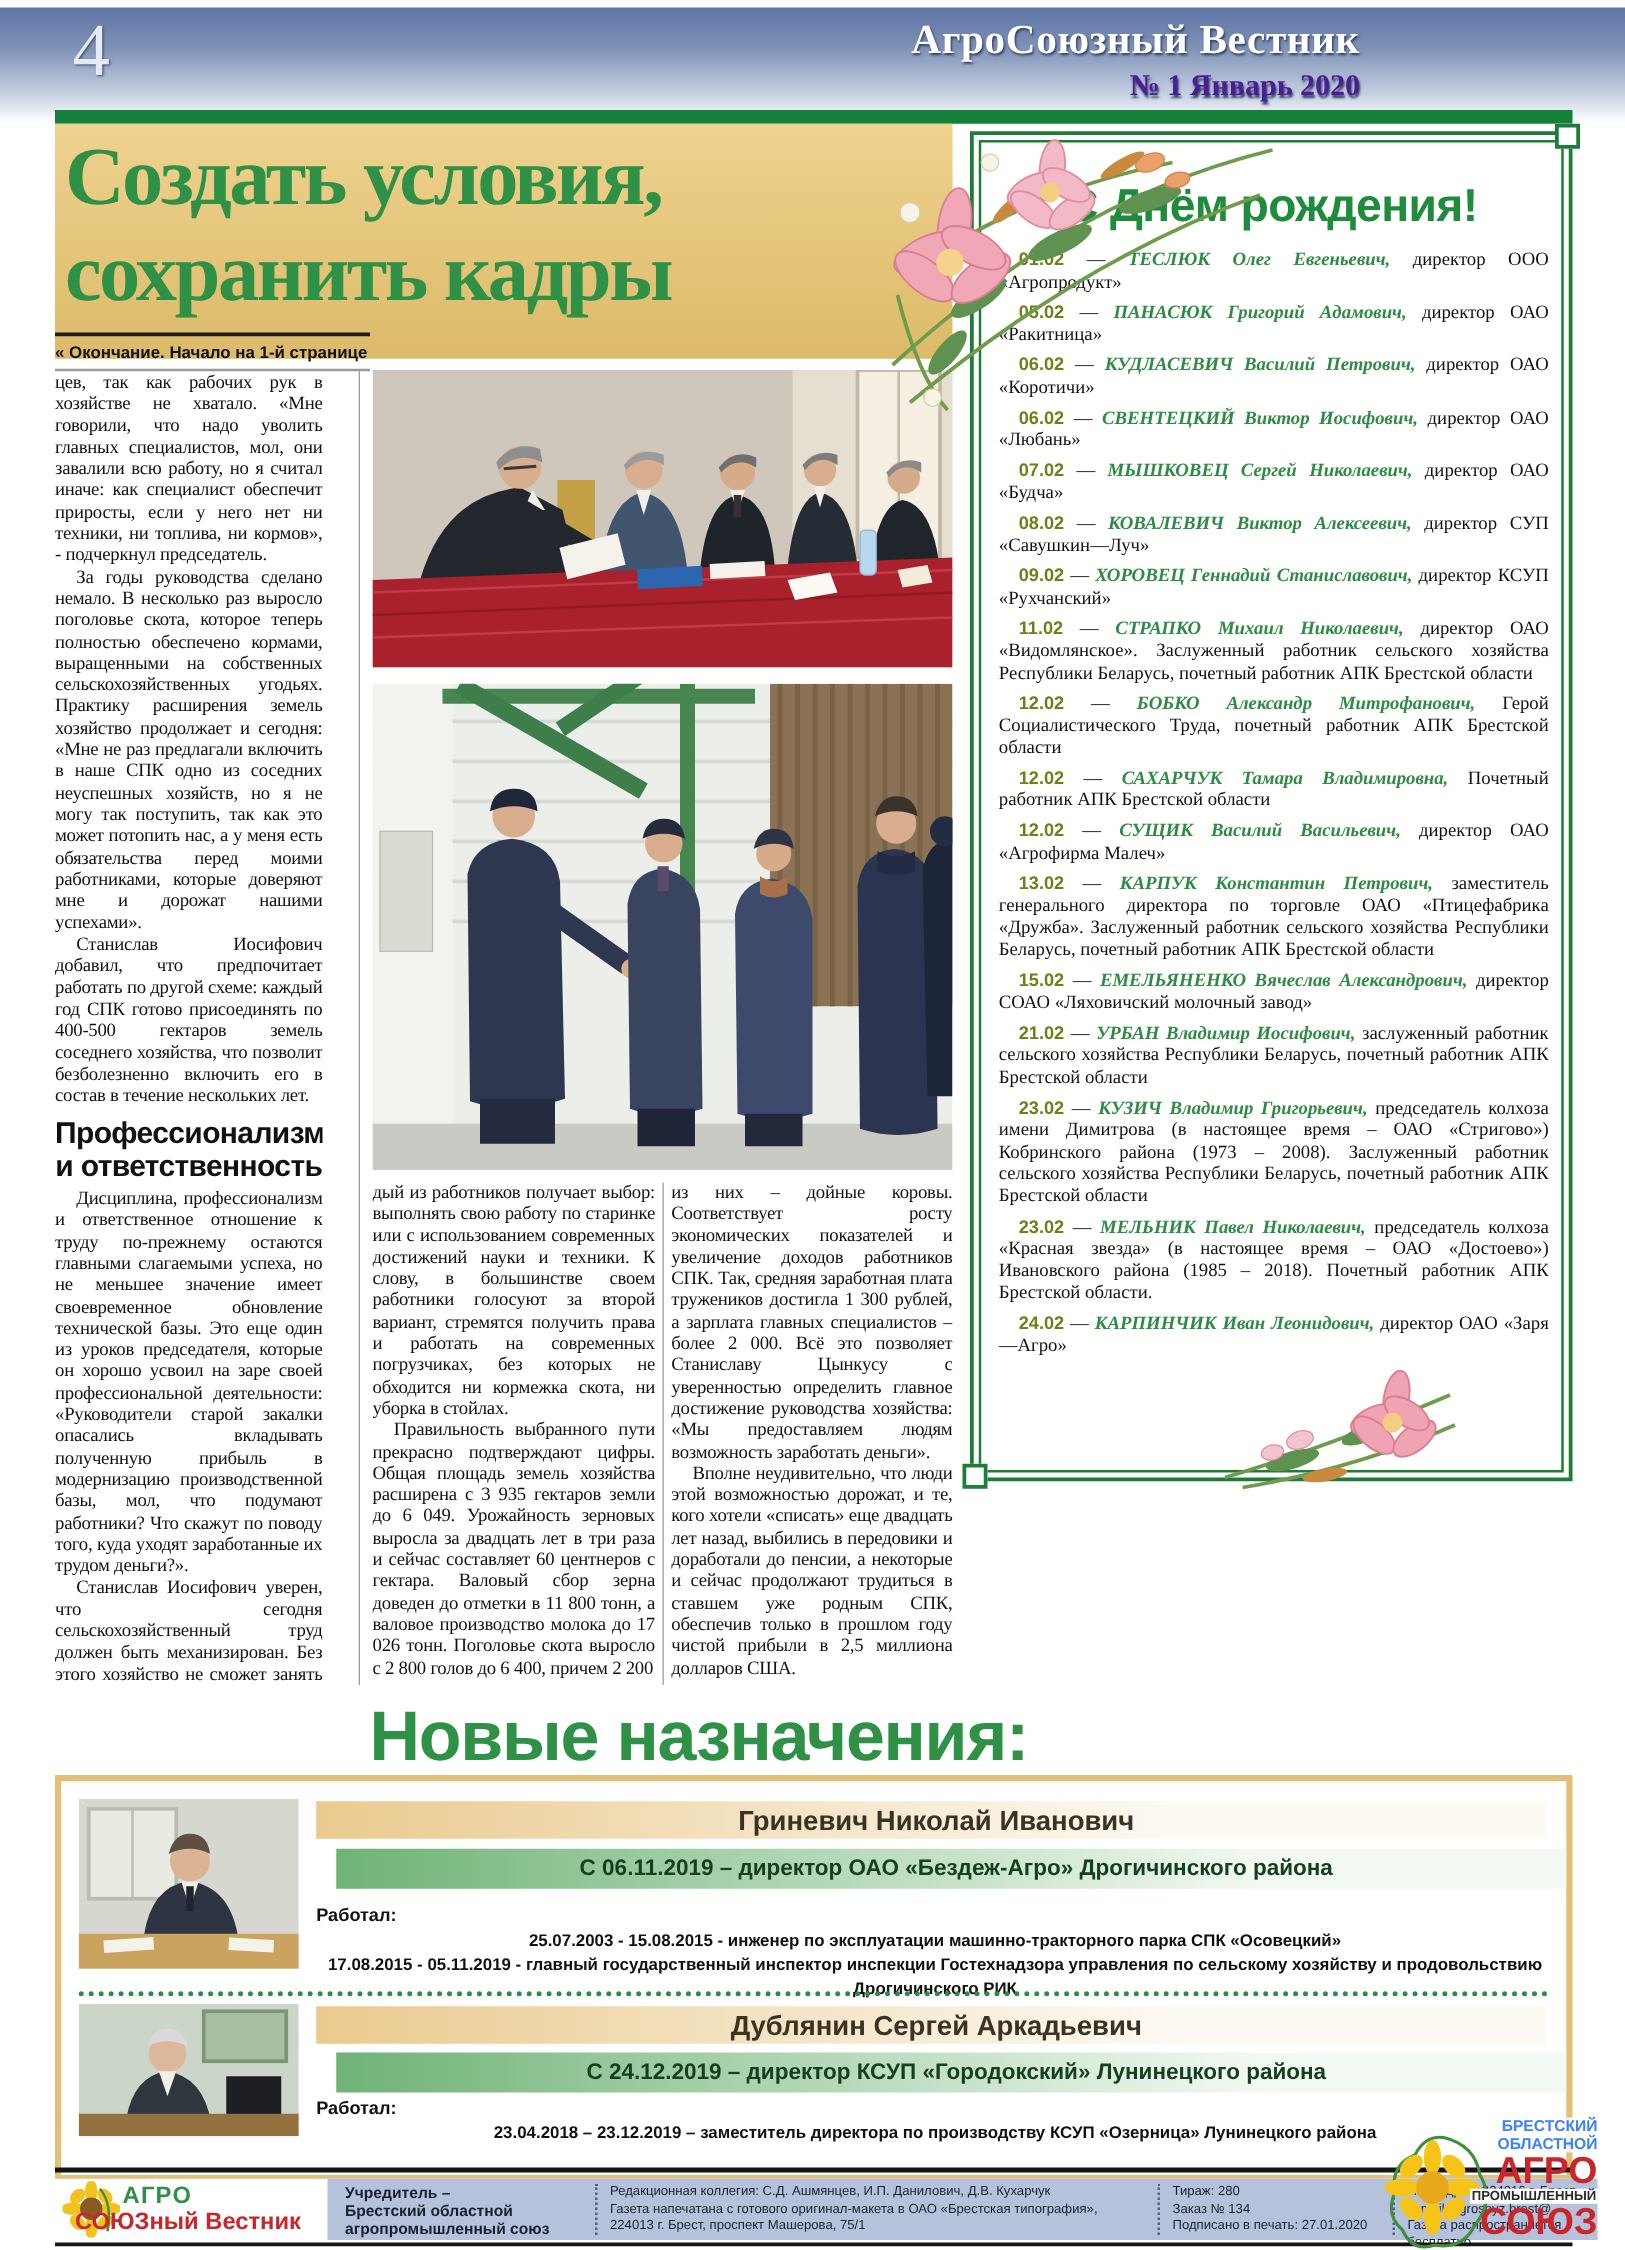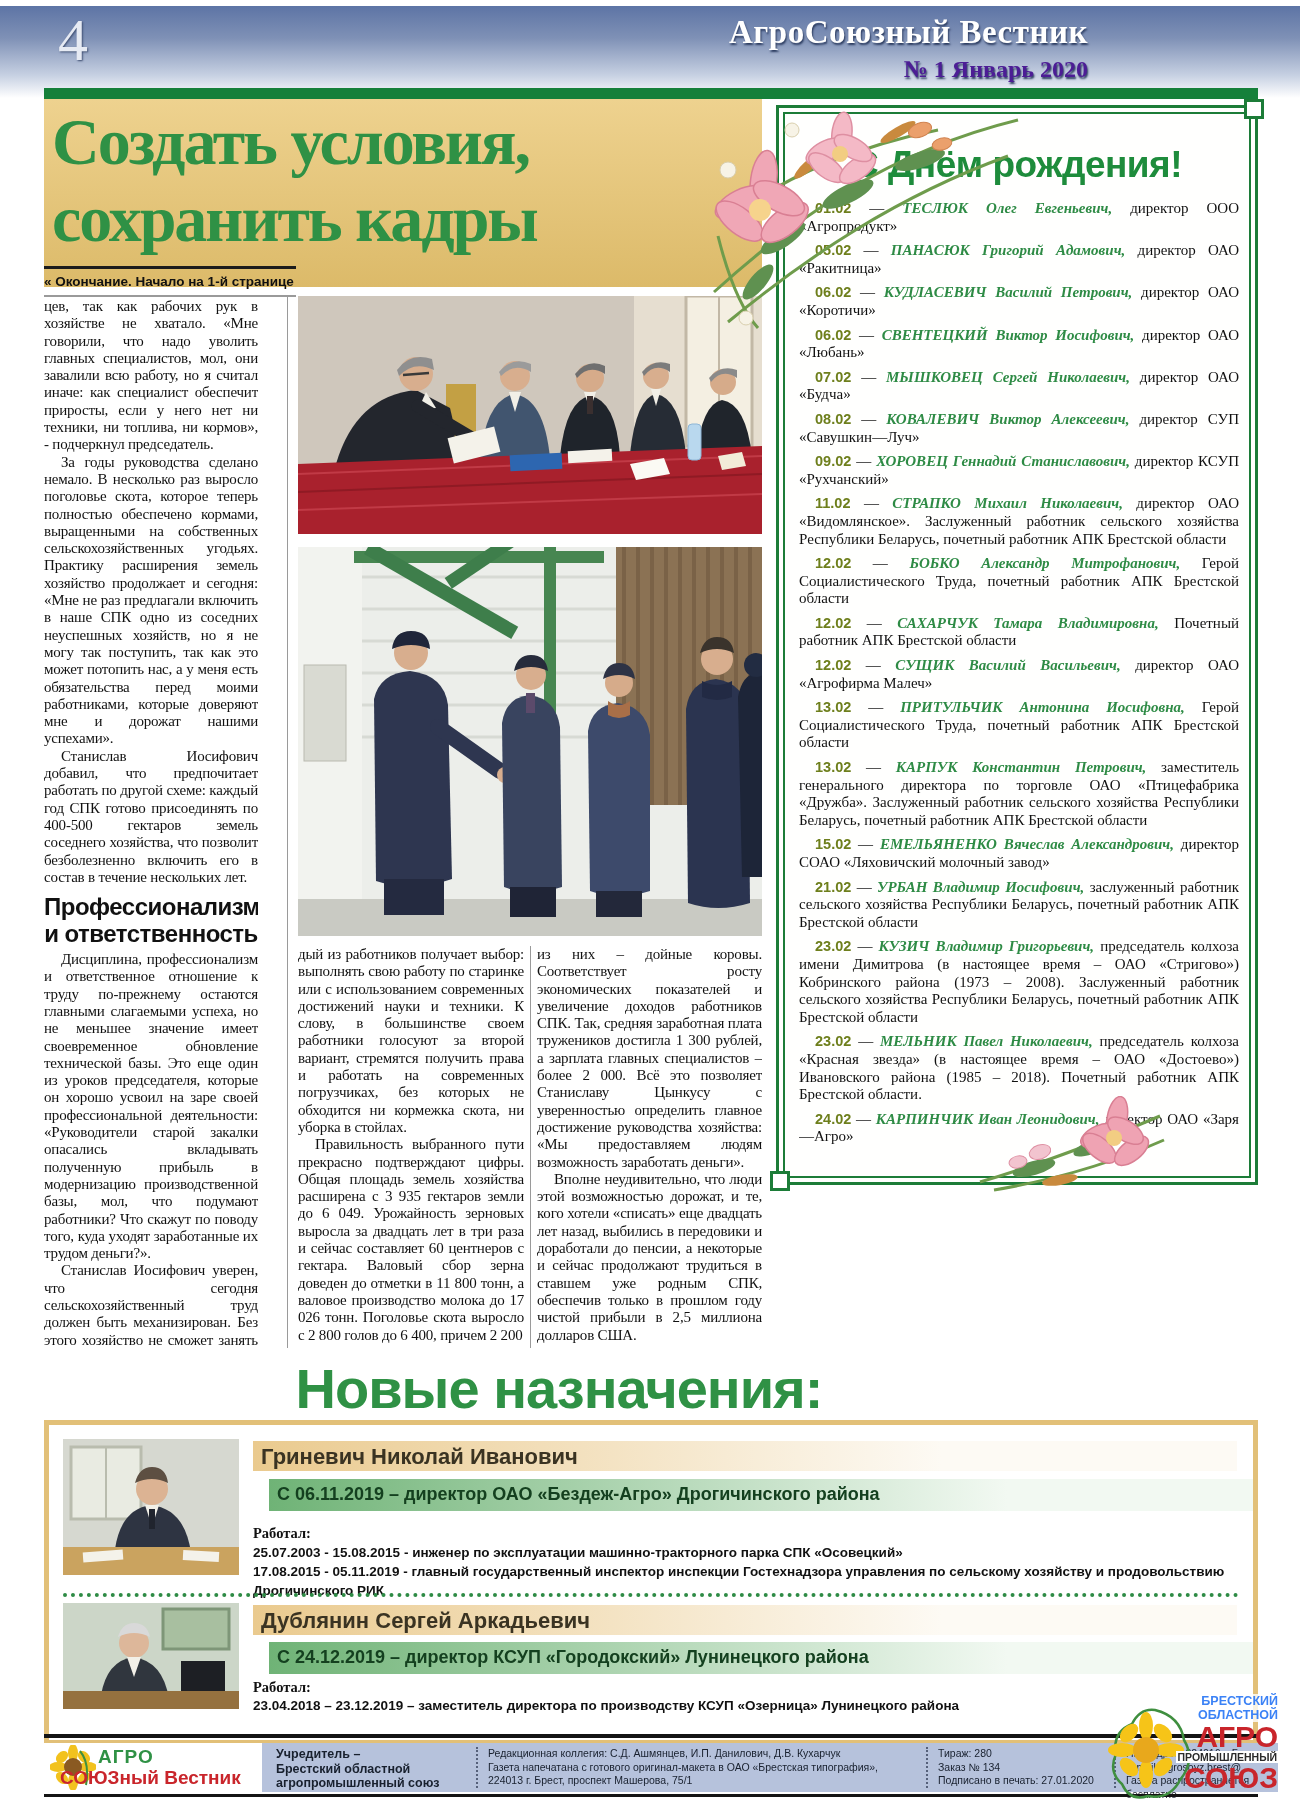--- a/index.html
+++ b/index.html
@@ -63,29 +63,29 @@
   .b-entry{margin:0 0 7px;text-indent:16px;}
   .b-date{color:#6e7f1c;font-family:"Liberation Sans",sans-serif;font-weight:bold;font-size:14.5px;}
   .b-name{color:#2e8b45;font-weight:bold;font-style:italic;}
   #flowers-top{left:688px;top:86px;width:342px;height:248px;pointer-events:none;}
   #flowers-bottom{left:974px;top:1096px;width:192px;height:96px;pointer-events:none;}
 
   
   #appt-title{left:44px;top:1356px;width:1030px;text-align:center;
               font-family:"Liberation Sans",sans-serif;font-weight:bold;font-size:56px;color:#2f9145;
               letter-spacing:-1px;}
-  #appt-box{left:44px;top:1420px;width:1214px;height:325px;border:5px solid #e2c078;background:#fff;}
+  #appt-box{left:44px;top:1420px;width:1214px;height:325px;border:5px solid #e2c078;background:#fff;text-align:center;}
   .ap-photo{position:absolute;left:14px;width:176px;}
   .ap-name{position:absolute;left:204px;width:984px;height:30px;padding:3px 0 0 8px;
            background:linear-gradient(90deg,#eaca8e,#fdfaf4 70%);
            font-family:"Liberation Sans",sans-serif;font-weight:bold;font-size:22px;color:#3a3322;}
   .ap-pos{position:absolute;left:220px;width:984px;height:32px;padding:5px 0 0 8px;
           background:linear-gradient(90deg,#6fb376,#f2f9f2 75%);
           font-family:"Liberation Sans",sans-serif;font-weight:bold;font-size:18px;color:#14401f;}
-  .ap-work{position:absolute;left:204px;font-family:Liberation Serif, serif;
+  .ap-work{position:absolute;left:204px;font-family:Liberation Sans, sans-serif;
            font-weight:bold;font-size:14.5px;}
   .ap-hist{position:absolute;left:204px;width:990px;font-family:"Liberation Sans",sans-serif;
            font-weight:bold;font-size:13.5px;line-height:19px;}
   #ap-dotted{position:absolute;left:14px;right:14px;top:168px;border-top:4px dotted #2e8b45;}
 
   
   #footline1{left:44px;top:1734px;width:1214px;height:4px;background:#141414;}
   #footline2{left:44px;top:1794px;width:1214px;height:3px;background:#141414;}
   #foot{left:44px;top:1743px;width:1214px;height:49px;background:#ffffff;}
   #foot-blue{position:absolute;left:218px;top:0;width:1016px;height:49px;background:#b6c2dc;}
@@ -311,21 +311,20 @@
         <p class="b-entry"><b class="b-date">09.02</b><span> — </span><span class="b-name">ХОРОВЕЦ Геннадий Станиславович,</span><span> директор КСУП «Рухчанский»</span></p>
 
         <p class="b-entry"><b class="b-date">11.02</b><span> — </span><span class="b-name">СТРАПКО Михаил Николаевич,</span><span> директор ОАО «Видомлянское». Заслуженный работник сельского хозяйства Республики Беларусь, почетный работник АПК Брестской области</span></p>
 
         <p class="b-entry"><b class="b-date">12.02</b><span> — </span><span class="b-name">БОБКО Александр Митрофанович,</span><span> Герой Социалистического Труда, почетный работник АПК Брестской области</span></p>
 
         <p class="b-entry"><b class="b-date">12.02</b><span> — </span><span class="b-name">САХАРЧУК Тамара Владимировна,</span><span> Почетный работник АПК Брестской области</span></p>
 
         <p class="b-entry"><b class="b-date">12.02</b><span> — </span><span class="b-name">СУЩИК Василий Васильевич,</span><span> директор ОАО «Агрофирма Малеч»</span></p>
 
-        <p class="b-entry"><b class="b-date">13.02</b><span> — </span><span class="b-name">ПРИТУЛЬЧИК Антонина Иосифовна,</span><span> Герой Социалистического Труда, почетный работник АПК Брестской области</span></p>
 
         <p class="b-entry"><b class="b-date">13.02</b><span> — </span><span class="b-name">КАРПУК Константин Петрович,</span><span> заместитель генерального директора по торговле ОАО «Птицефабрика «Дружба». Заслуженный работник сельского хозяйства Республики Беларусь, почетный работник АПК Брестской области</span></p>
 
         <p class="b-entry"><b class="b-date">15.02</b><span> — </span><span class="b-name">ЕМЕЛЬЯНЕНКО Вячеслав Александрович,</span><span> директор СОАО «Ляховичский молочный завод»</span></p>
 
         <p class="b-entry"><b class="b-date">21.02</b><span> — </span><span class="b-name">УРБАН Владимир Иосифович,</span><span> заслуженный работник сельского хозяйства Республики Беларусь, почетный работник АПК Брестской области</span></p>
 
 
         <p class="b-entry"><b class="b-date">23.02</b><span> — </span><span class="b-name">КУЗИЧ Владимир Григорьевич,</span><span> председатель колхоза имени Димитрова (в настоящее время – ОАО «Стригово») Кобринского района (1973 – 2008). Заслуженный работник сельского хозяйства Республики Беларусь, почетный работник АПК Брестской области</span></p>
 

